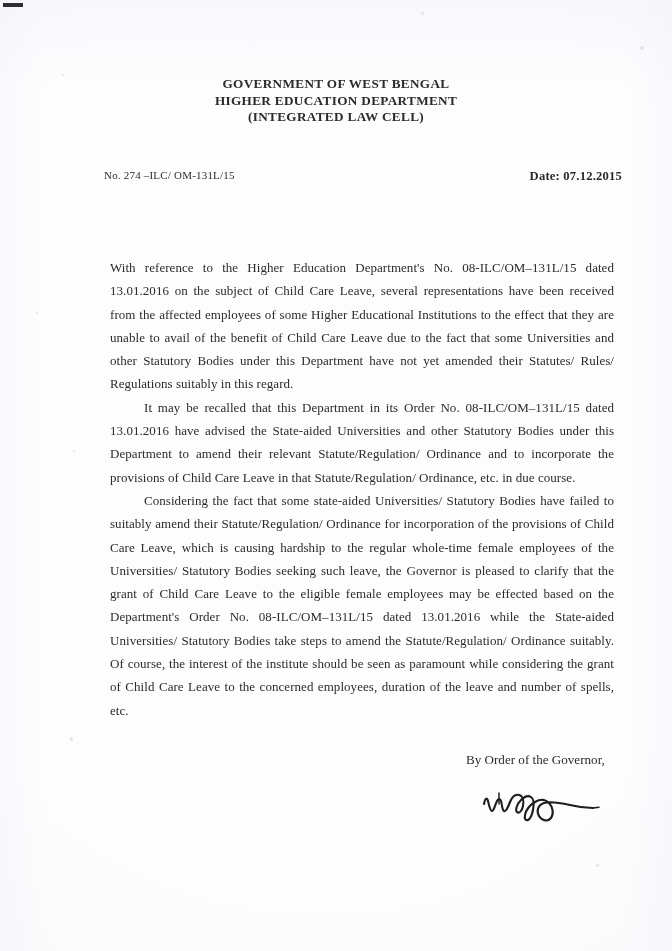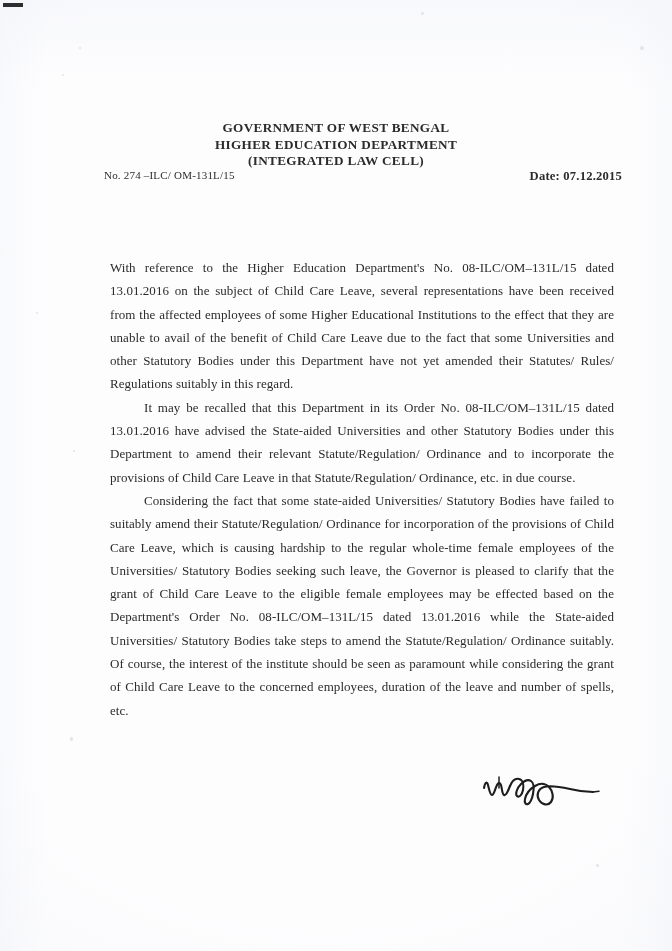--- a/index.html
+++ b/index.html
@@ -43,21 +43,20 @@
     background: #2e2e2e;
   }
 
   
   #letterhead {
     position: absolute;
     left: 0;
     top: 76px;
     width: 672px;
     text-align: center;
-    margin-top: 44px;
   }
   #letterhead .hl {
     font-weight: bold;
     font-size: 13.2px;
     letter-spacing: .35px;
     line-height: 16.6px;
     white-space: nowrap;
   }
 
   
@@ -184,20 +183,21 @@
   </div>
 
 
   <div id="body">
     <p>With reference to the Higher Education Department's No. 08-ILC/OM–131L/15 dated 13.01.2016 on the subject of Child Care Leave, several representations have been received from the affected employees of some Higher Educational Institutions to the effect that they are unable to avail of the benefit of Child Care Leave due to the fact that some Universities and other Statutory Bodies under this Department have not yet amended their Statutes/ Rules/ Regulations suitably in this regard.</p>
     <p class="indent">It may be recalled that this Department in its Order No. 08-ILC/OM–131L/15 dated 13.01.2016 have advised the State-aided Universities and other Statutory Bodies under this Department to amend their relevant Statute/Regulation/ Ordinance and to incorporate the provisions of Child Care Leave in that Statute/Regulation/ Ordinance, etc. in due course.</p>
     <p class="indent">Considering the fact that some state-aided Universities/ Statutory Bodies have failed to suitably amend their Statute/Regulation/ Ordinance for incorporation of the provisions of Child Care Leave, which is causing hardship to the regular whole-time female employees of the Universities/ Statutory Bodies seeking such leave, the Governor is pleased to clarify that the grant of Child Care Leave to the eligible female employees may be effected based on the Department's Order No. 08-ILC/OM–131L/15 dated 13.01.2016 while the State-aided Universities/ Statutory Bodies take steps to amend the Statute/Regulation/ Ordinance suitably. Of course, the interest of the institute should be seen as paramount while considering the grant of Child Care Leave to the concerned employees, duration of the leave and number of spells, etc.</p>
   </div>
 
   <div id="sign-block">
+    <div id="by-order">By Order of the Governor,</div>
 
     <div id="sign-area">
       <svg id="signature-svg" width="140" height="46" viewBox="0 0 140 46">
         <g fill="none" stroke="#1d1d1d" stroke-linecap="round" stroke-linejoin="round">
           <path d="M18,20 C19,14 21,13 22,17 C23,21 24,27 26,27 C28,27 29,21 31,17
                    C32,15 34,14 35,17 C36,20 36,26 38,27 C40,28 42,23 44,18" stroke-width="2.1"></path>
           <path d="M44,18 C46,13 49,10 53,11 C57,12 58,17 57,22 C56,27 53,30 51,28
                    C49,26 51,20 55,16 C58,13 62,11 65,13 C68,15 68,21 67,26" stroke-width="2.1"></path>
           <path d="M67,26 C66,31 64,35 62,36 C60,37 58,35 59,31 C60,26 64,21 69,18
                    C74,15 79,15 83,19 C87,23 88,30 85,34 C82,38 76,37 73,32

